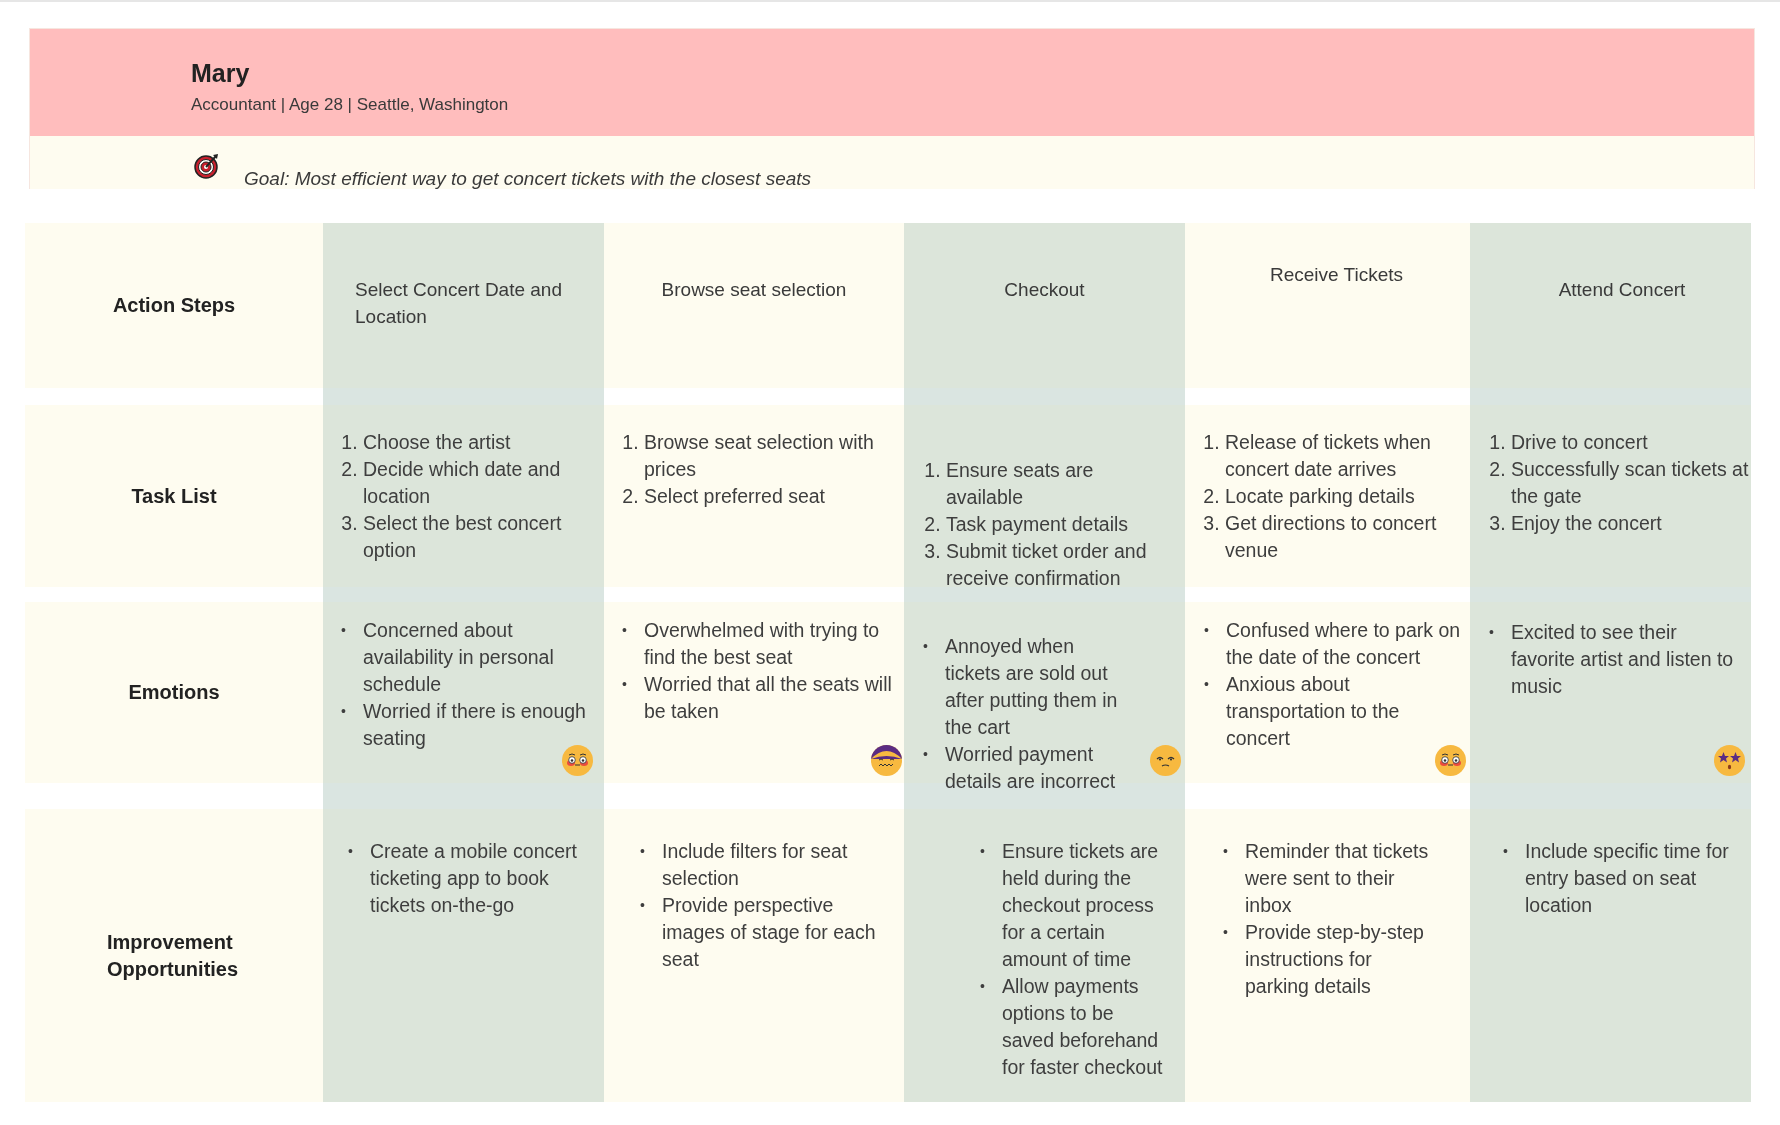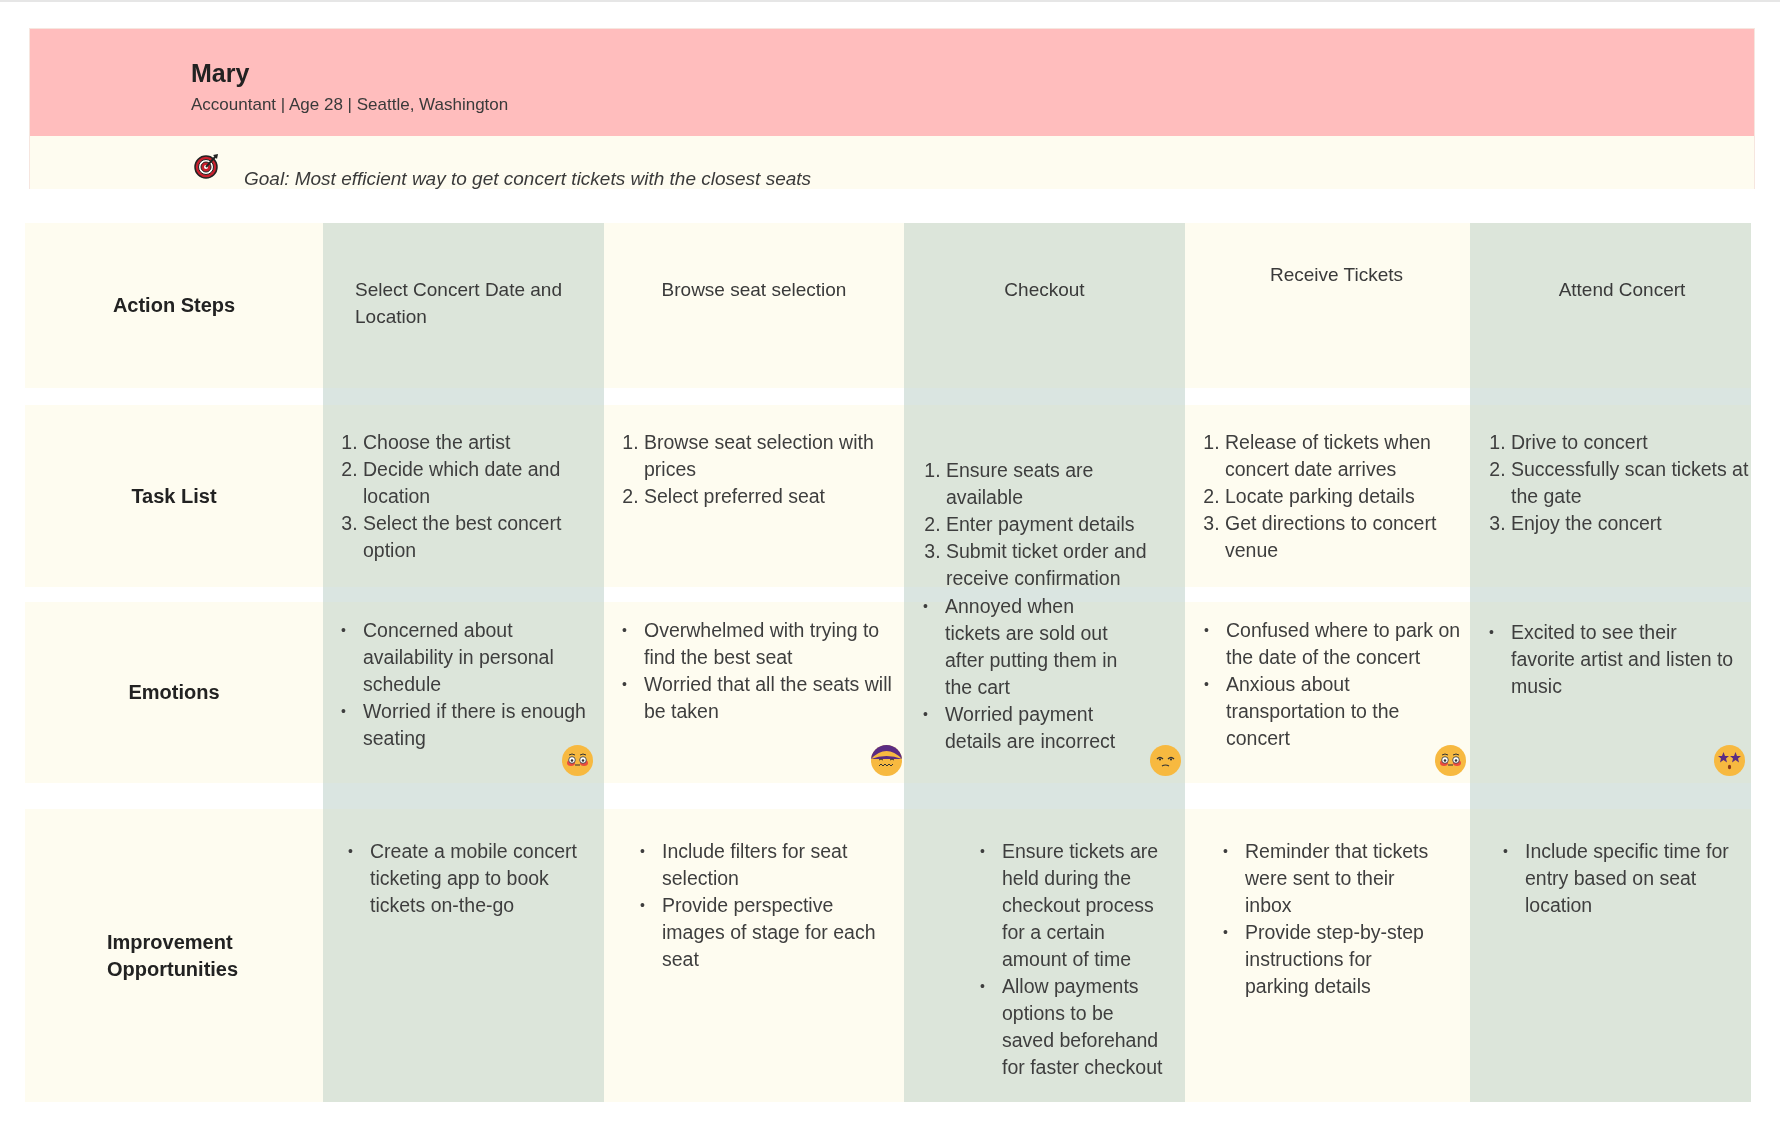--- a/index.html
+++ b/index.html
@@ -114,21 +114,21 @@
 </div>
 <div class="cell" style="left:604px;top:429px;width:300px;">
   <ol class="list" style="padding-left:40px;padding-right:12px;">
     <li> Browse seat selection with prices</li>
     <li>Select preferred seat</li>
   </ol>
 </div>
 <div class="cell" style="left:904px;top:429px;width:256px;margin-top:28px;">
   <ol class="list" style="padding-left:42px;">
     <li>Ensure seats are available</li>
-    <li>Enter payment details</li>
+    <li>Task payment details</li>
     <li>Submit ticket order and receive confirmation</li>
   </ol>
 </div>
 <div class="cell" style="left:1185px;top:429px;width:285px;">
   <ol class="list" style="padding-left:40px;padding-right:10px;">
     <li>Release of tickets when concert date arrives</li>
     <li>Locate parking details</li>
     <li>Get directions to concert venue</li>
   </ol>
 </div>
@@ -145,21 +145,21 @@
     <li>Concerned about availability in personal schedule</li>
     <li>Worried if there is enough seating</li>
   </ul>
 </div>
 <div class="cell" style="left:604px;top:617px;width:300px;">
   <ul class="list" style="padding-left:40px;padding-right:6px;">
     <li>Overwhelmed with trying to find the best seat</li>
     <li>Worried that all the seats will be taken</li>
   </ul>
 </div>
-<div class="cell" style="left:904px;top:593px;width:222px;">
+<div class="cell" style="left:904px;top:633px;width:222px;">
   <ul class="list" style="padding-left:41px;padding-right:2px;">
     <li>Annoyed when tickets are sold out after putting them in the cart</li>
     <li>Worried payment details are incorrect</li>
   </ul>
 </div>
 <div class="cell" style="left:1185px;top:617px;width:285px;">
   <ul class="list" style="padding-left:41px;padding-right:2px;">
     <li>Confused where to park on the date of the concert</li>
     <li>Anxious about transportation to the concert</li>
   </ul>

